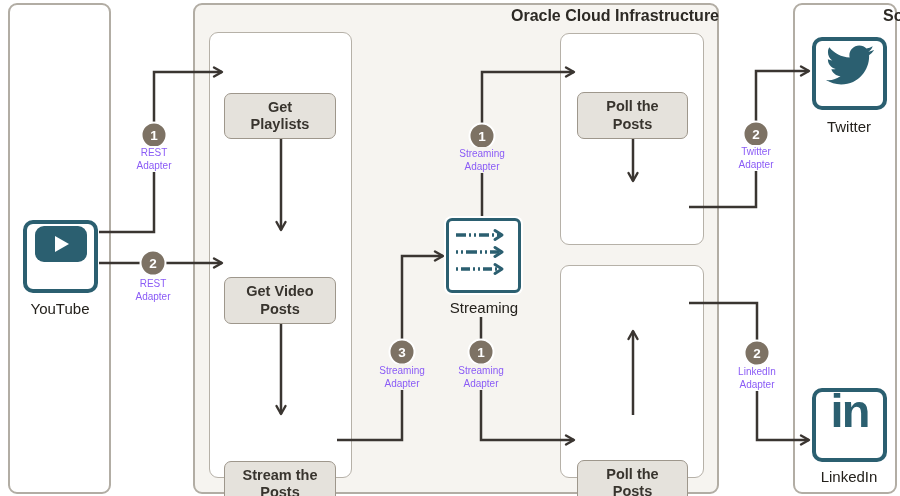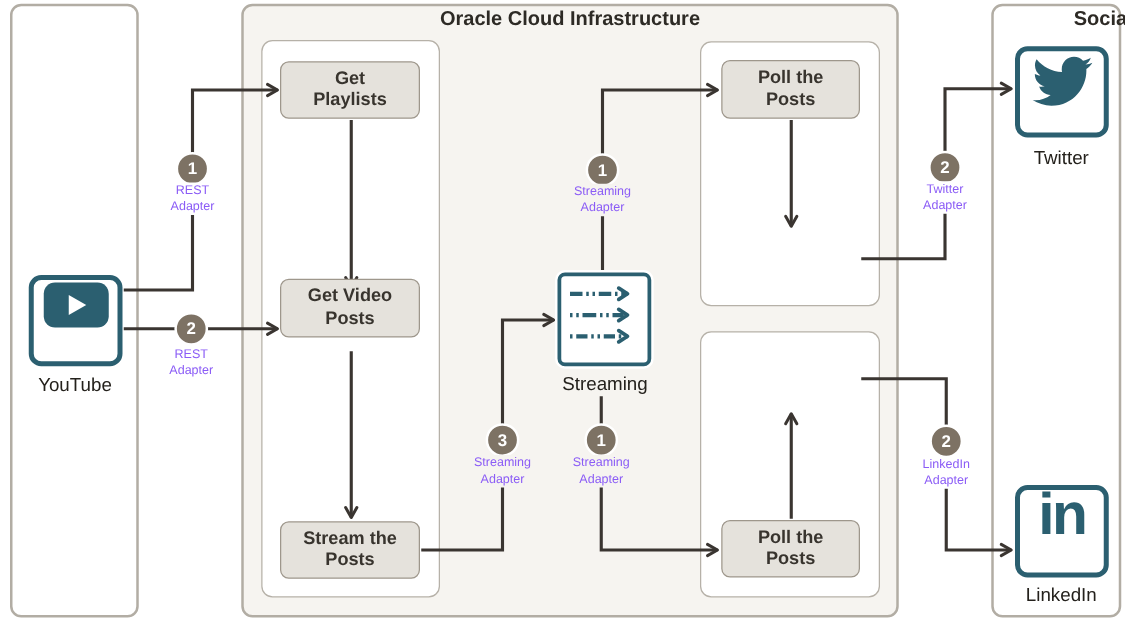--- a/index.html
+++ b/index.html
@@ -10,34 +10,34 @@
   
   .panel{position:absolute;box-sizing:border-box;border:2px solid #b2ada4;border-radius:9px;background:#ffffff;}
   .panel-left{left:8px;top:3px;width:103px;height:491px;}
   .panel-oci{left:193px;top:3px;width:526px;height:491px;background:#f6f4f0;}
   .panel-socials{left:793px;top:3px;width:104px;height:491px;}
   .group{position:absolute;box-sizing:border-box;border:1.5px solid #b6b1a8;border-radius:9px;background:#ffffff;}
   .group-inner-left{left:209px;top:32px;width:143px;height:446px;}
   .group-right-top{left:560px;top:33px;width:144px;height:212px;}
   .group-right-bottom{left:560px;top:265px;width:144px;height:213px;}
   
-  .panel-title{position:absolute;text-align:center;font-weight:bold;font-size:16px;color:#2d2a25;}
+  .panel-title{position:absolute;text-align:right;font-weight:bold;font-size:16px;color:#2d2a25;}
   .title-oci{left:193px;top:7px;width:526px;}
   .title-socials{left:835px;top:7px;width:104px;}
   
   svg.wires{position:absolute;left:0;top:0;width:900px;height:496px;}
   
   .pbox{
     position:absolute;box-sizing:border-box;width:112px;height:46px;
     background:#e5e2dc;border:1.5px solid #9e978c;border-radius:7px;
     display:flex;align-items:center;justify-content:center;text-align:center;
-    font-weight:bold;font-size:14.5px;line-height:17.5px;color:#38342e;padding:0 14px;
+    font-weight:bold;font-size:14.5px;line-height:17.5px;color:#38342e;padding:0 14px;margin-top:44px;
   }
   .pb-get-playlists{left:224px;top:49px;}
-  .pb-get-video-posts{left:224px;top:223px;height:47px;}
+  .pb-get-video-posts{left:224px;top:233px;height:47px;}
   .pb-stream-the-posts{left:224px;top:417px;}
   .pb-poll-top{left:577px;top:48px;width:111px;height:47px;}
   .pb-post-twitter{left:577px;top:184px;width:111px;}
   .pb-post-linkedin{left:577px;top:281px;width:111px;}
   .pb-poll-bottom{left:577px;top:416px;width:111px;}
   
   .tile{
     position:absolute;box-sizing:border-box;background:#ffffff;
     border:4px solid #2b5f70;border-radius:10px;
     display:flex;justify-content:center;

